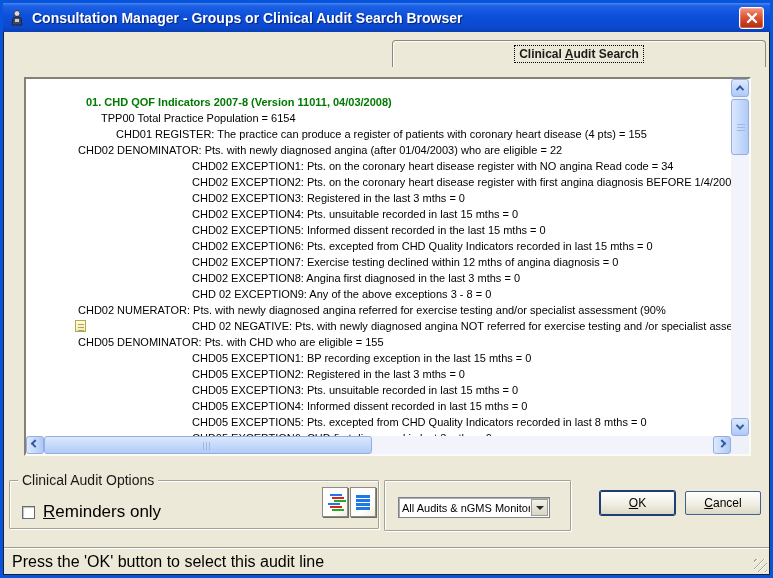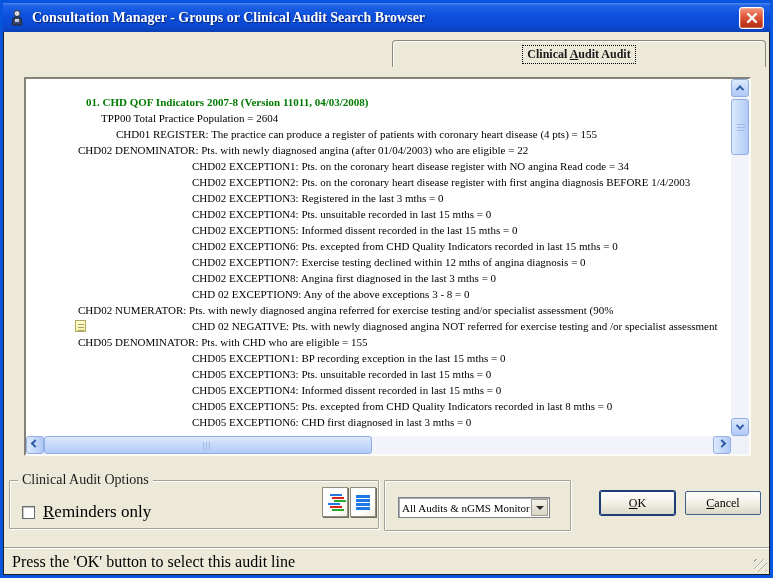--- a/index.html
+++ b/index.html
@@ -7,21 +7,20 @@
     font-family: "Liberation Sans", sans-serif;
     background:#ECE9D8;
     width:773px; height:578px;
     position:relative;
   }
   .window {
     position:absolute; left:0; top:0;
     width:773px; height:578px;
     border:3px solid #0855DD;
     background:#ECE9D8;
-    font-family:Liberation Serif, serif;
   }
   .window-content {
     position:absolute; inset:0;
     box-shadow: inset 1px 0 0 #1B2026, inset -1px 0 0 #1B2026, inset 0 -1px 0 #1B2026;
   }
   
   .titlebar {
     position:absolute; left:0; top:0; right:0; height:29px;
     background: linear-gradient(180deg,#4C86F0 0%,#1D61E4 10%,#0D4FDC 45%,#0B49CF 82%,#0A40B6 100%);
     display:flex; align-items:center;
@@ -227,42 +226,43 @@
       </svg>
       <span class="title-text">Consultation Manager - Groups or Clinical Audit Search Browser</span>
       <div class="close-btn">
         <svg width="12" height="12" viewBox="0 0 12 12">
           <path d="M2 2 L10 10 M10 2 L2 10" stroke="#FFFFFF" stroke-width="2.4" stroke-linecap="round"></path>
         </svg>
       </div>
     </div>
 
     <div class="tab tab-active">
-      <span class="focus-rect"><span>Clinical </span><span class="u">A</span><span>udit Audit</span></span>
+      <span class="focus-rect"><span>Clinical </span><span class="u">A</span><span>udit Search</span></span>
     </div>
 
     <div class="listbox">
       <div class="list-area">
           <div class="audit-line lvl0 hdr"><span>01. CHD QOF Indicators 2007-8 (Version 11011, 04/03/2008)</span></div>
-          <div class="audit-line lvl1"><span>TPP00 Total Practice Population = 2604</span></div>
+          <div class="audit-line lvl1"><span>TPP00 Total Practice Population = 6154</span></div>
           <div class="audit-line lvl2"><span>CHD01 REGISTER: The practice can produce a register of patients with coronary heart disease (4 pts) = 155</span></div>
           <div class="audit-line lvl3"><span>CHD02 DENOMINATOR: Pts. with newly diagnosed angina (after 01/04/2003) who are eligible = 22</span></div>
           <div class="audit-line lvl4"><span>CHD02 EXCEPTION1: Pts. on the coronary heart disease register with NO angina Read code = 34</span></div>
           <div class="audit-line lvl4"><span>CHD02 EXCEPTION2: Pts. on the coronary heart disease register with first angina diagnosis BEFORE 1/4/2003</span></div>
           <div class="audit-line lvl4"><span>CHD02 EXCEPTION3: Registered in the last 3 mths = 0</span></div>
           <div class="audit-line lvl4"><span>CHD02 EXCEPTION4: Pts. unsuitable recorded in last 15 mths = 0</span></div>
           <div class="audit-line lvl4"><span>CHD02 EXCEPTION5: Informed dissent recorded in the last 15 mths = 0</span></div>
           <div class="audit-line lvl4"><span>CHD02 EXCEPTION6: Pts. excepted from CHD Quality Indicators recorded in last 15 mths = 0</span></div>
           <div class="audit-line lvl4"><span>CHD02 EXCEPTION7: Exercise testing declined within 12 mths of angina diagnosis = 0</span></div>
           <div class="audit-line lvl4"><span>CHD02 EXCEPTION8: Angina first diagnosed in the last 3 mths = 0</span></div>
           <div class="audit-line lvl4"><span>CHD 02 EXCEPTION9: Any of the above exceptions 3 - 8 = 0</span></div>
           <div class="audit-line lvl3"><span>CHD02 NUMERATOR: Pts. with newly diagnosed angina referred for exercise testing and/or specialist assessment (90%</span></div>
           <div class="audit-line lvl4"><span class="note-icon"></span><span>CHD 02 NEGATIVE: Pts. with newly diagnosed angina NOT referred for exercise testing and /or specialist assessment</span></div>
           <div class="audit-line lvl3"><span>CHD05 DENOMINATOR: Pts. with CHD who are eligible = 155</span></div>
           <div class="audit-line lvl4"><span>CHD05 EXCEPTION1: BP recording exception in the last 15 mths = 0</span></div>
+          <div class="audit-line lvl4"><span>CHD05 EXCEPTION2: Registered in the last 3 mths = 0</span></div>
           <div class="audit-line lvl4"><span>CHD05 EXCEPTION3: Pts. unsuitable recorded in last 15 mths = 0</span></div>
           <div class="audit-line lvl4"><span>CHD05 EXCEPTION4: Informed dissent recorded in last 15 mths = 0</span></div>
           <div class="audit-line lvl4"><span>CHD05 EXCEPTION5: Pts. excepted from CHD Quality Indicators recorded in last 8 mths = 0</span></div>
           <div class="audit-line lvl4"><span>CHD05 EXCEPTION6: CHD first diagnosed in last 3 mths = 0</span></div>
         </div>
 
       <div class="vscroll">
         <div class="sb-btn sb-up">
             <span class="chev chev-up"></span>
           </div>

